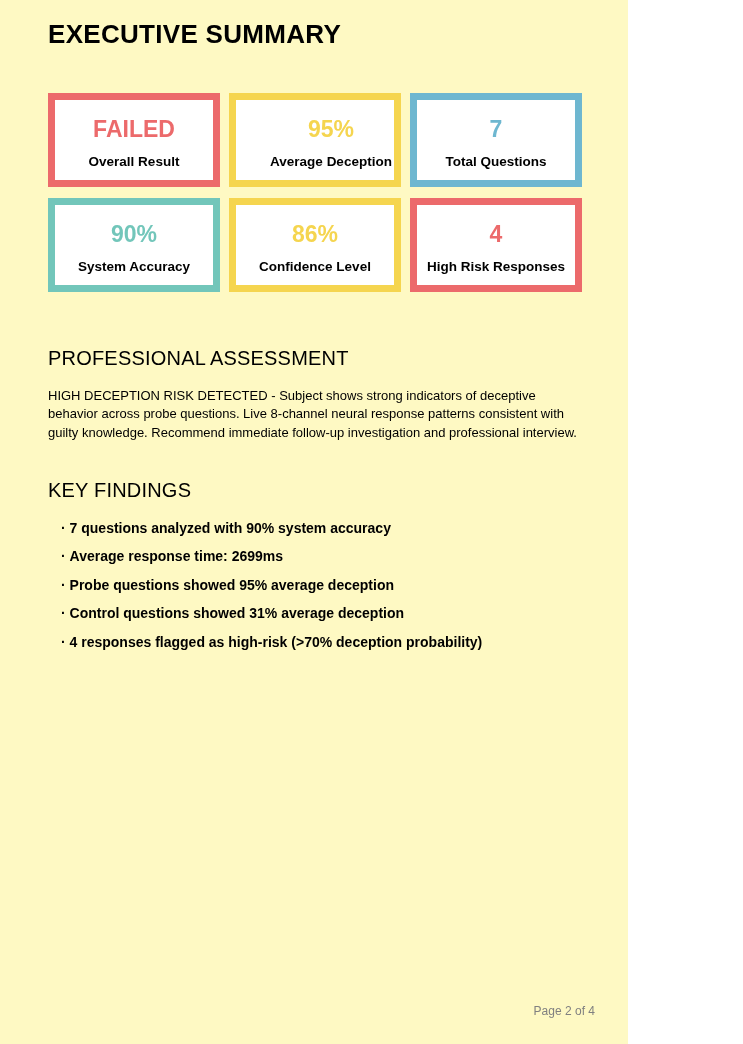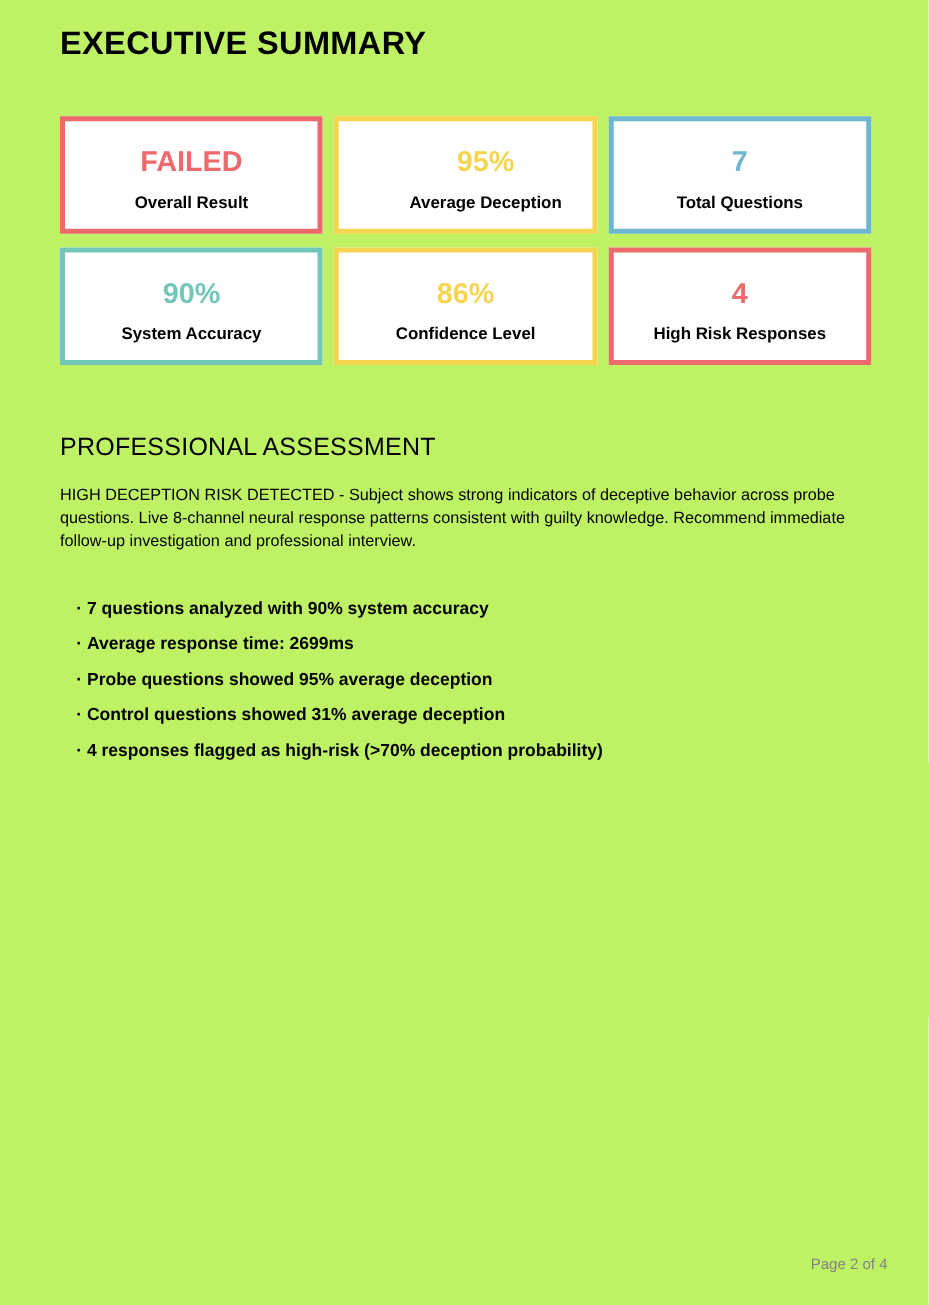--- a/index.html
+++ b/index.html
@@ -2,23 +2,23 @@
 <html><head>
 <meta charset="utf-8">
 <style>
   html, body {
     margin: 0;
     padding: 0;
     background: #ffffff;
   }
   .page {
     position: relative;
-    width: 743px;
+    width: 628px;
     height: 1044px;
-    background: #bef264;
+    background: #fef9c3;
     box-sizing: border-box;
     padding: 20px 46px 0 48px;
     font-family: "Liberation Sans", "DejaVu Sans", sans-serif;
     color: #000000;
     overflow: hidden;
   }
   .page-title {
     margin: 0;
     font-size: 26px;
     font-weight: 700;
@@ -29,21 +29,21 @@
   .metrics-grid {
     margin-top: 43px;
     display: grid;
     grid-template-columns: repeat(3, 1fr);
     column-gap: 9px;
     row-gap: 11px;
   }
   .metric-card {
     box-sizing: border-box;
     height: 94px;
-    border: 4px solid #0ea5e9; 
+    border: 7px solid #0ea5e9; 
     background: #ffffff;
     display: flex;
     flex-direction: column;
     align-items: center;
     justify-content: center;
     padding-top: 6px;
     gap: 14px;
     text-align: center;
   }
   .metric-value {
@@ -140,20 +140,21 @@
     </div>
 
   </div>
 
   <div class="section-assessment">
     <h2 class="section-heading">PROFESSIONAL ASSESSMENT</h2>
     <p class="assessment-body">HIGH DECEPTION RISK DETECTED - Subject shows strong indicators of deceptive behavior across probe questions. Live 8-channel neural response patterns consistent with guilty knowledge. Recommend immediate follow-up investigation and professional interview.</p>
   </div>
 
   <div class="section-key-findings">
+    <h2 class="section-heading">KEY FINDINGS</h2>
     <ul class="findings-list">
       <li>7 questions analyzed with 90% system accuracy</li>
       <li>Average response time: 2699ms</li>
       <li>Probe questions showed 95% average deception</li>
       <li>Control questions showed 31% average deception</li>
       <li>4 responses flagged as high-risk (&gt;70% deception probability)</li>
     </ul>
   </div>
 
   <div class="page-footer">Page 2 of 4</div>

